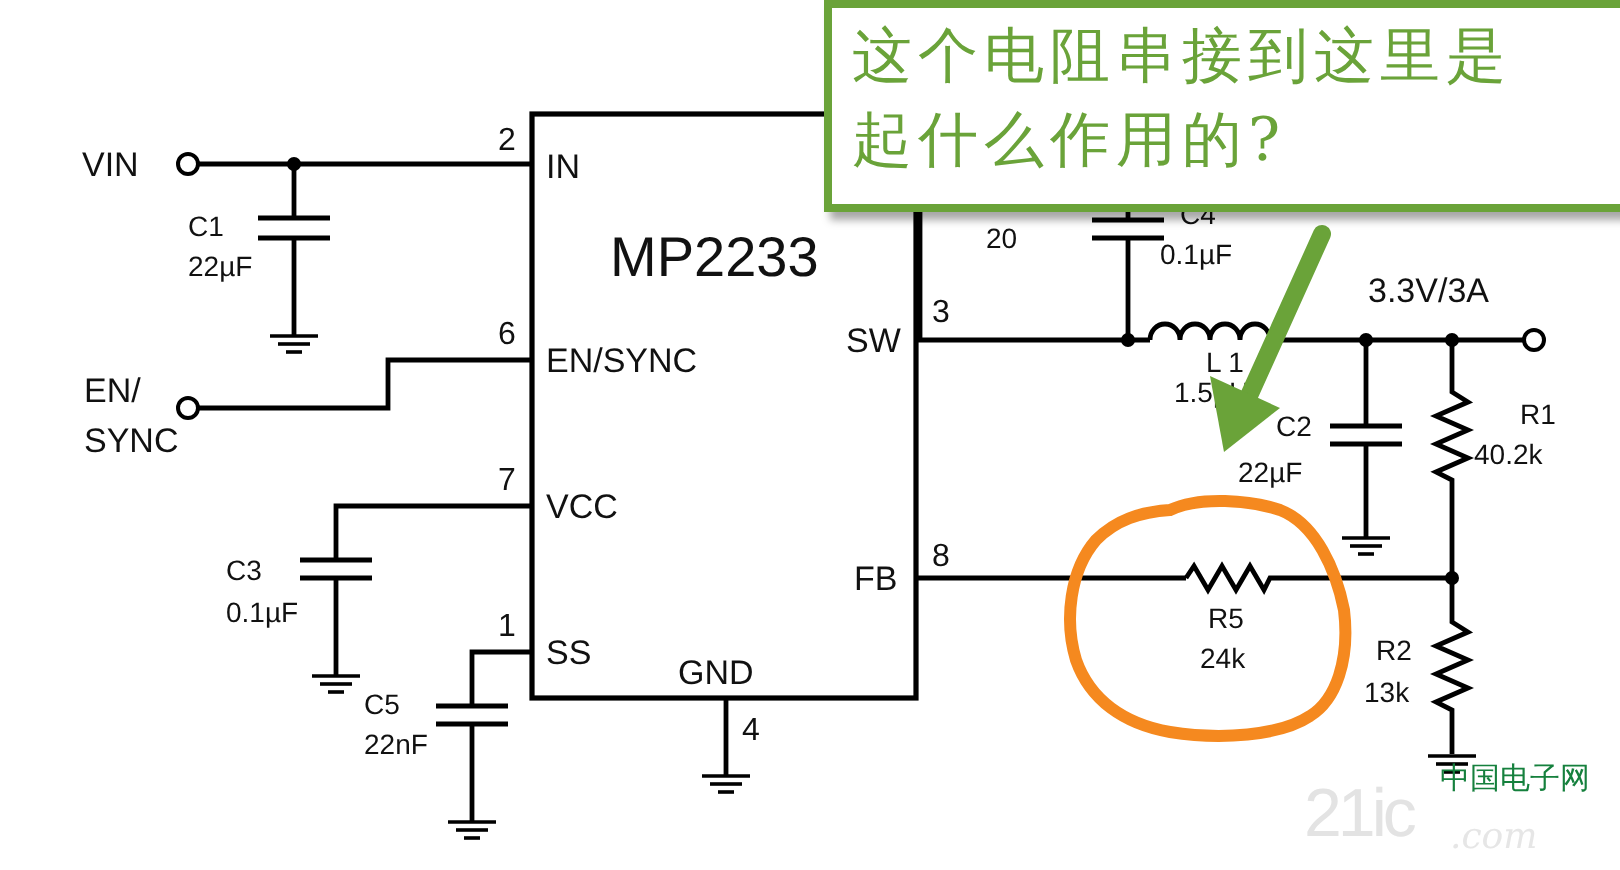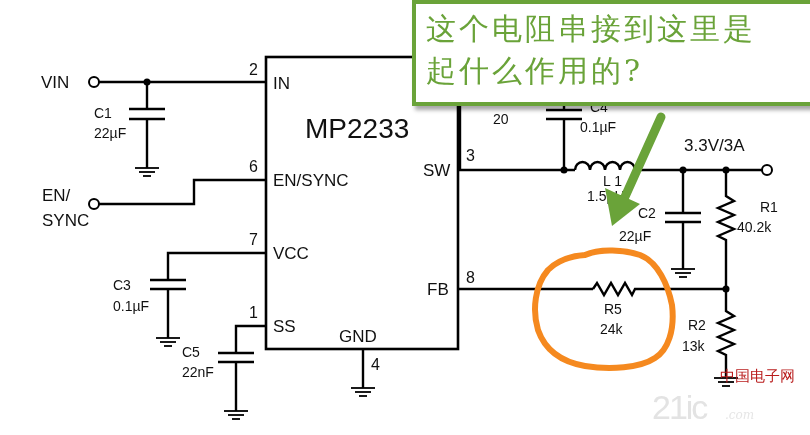--- a/index.html
+++ b/index.html
@@ -24,26 +24,26 @@
     font-family: "DejaVu Serif", "Liberation Serif", serif;
     color: #6aa339; font-size: 30px; line-height: 42px; letter-spacing: 3px;
     white-space: nowrap;
   }
   .watermark {
     position: absolute; left: 652px; top: 388px;
     font-family: "Liberation Sans", sans-serif; color: #e3e3e3;
     font-size: 34px; font-weight: normal; letter-spacing: -2px;
   }
   .watermark-sub {
-    position: absolute; left: 720px; top: 367px;
-    font-family: "DejaVu Sans", sans-serif; color: #b91c1c; font-size: 15px;
+    position: absolute; left: 720px; top: 380px;
+    font-family: "DejaVu Sans", sans-serif; color: #15803d; font-size: 15px;
   }
   .watermark-dom {
     position: absolute; left: 725px; top: 408px;
-    font-family: "DejaVu Serif", serif; color: #e6e6e6; font-size: 12px; font-style: italic;
+    font-family: "DejaVu Serif", serif; color: #e6e6e6; font-size: 18px; font-style: italic;
   }
 </style>
 </head>
 <body>
 
 <svg id="schematic" viewBox="0 0 810 435" xmlns="http://www.w3.org/2000/svg">
 
   <rect x="266" y="57" width="192" height="292" fill="#fff" stroke="#000" stroke-width="2.6"></rect>
   <text class="lbl title" x="305" y="138">MP2233</text>
 

